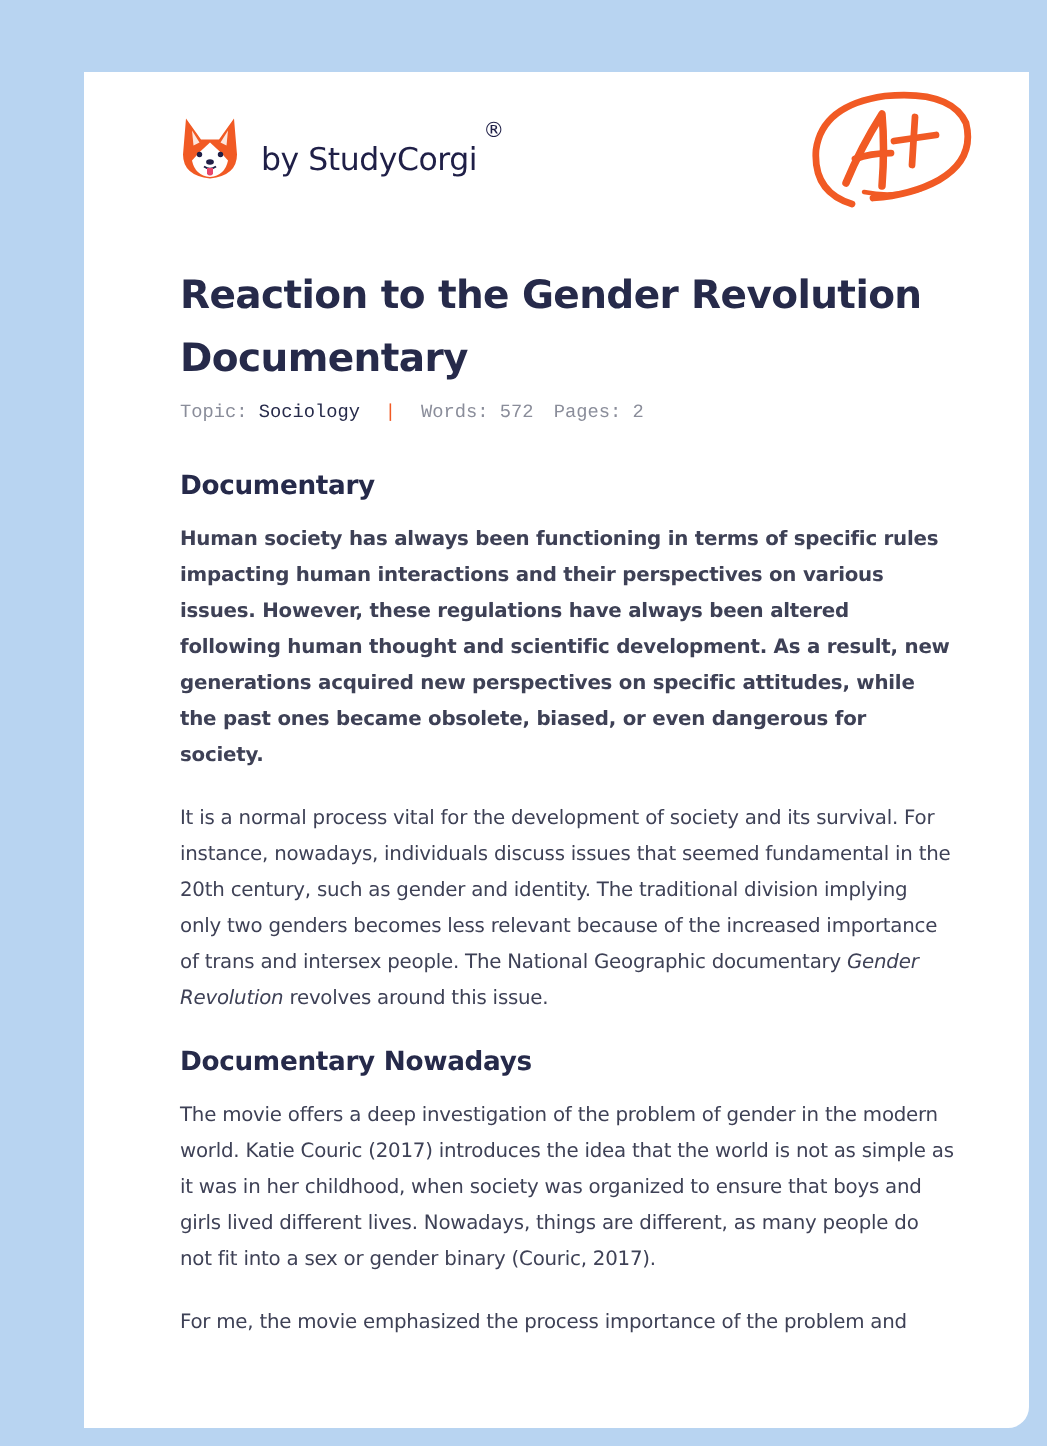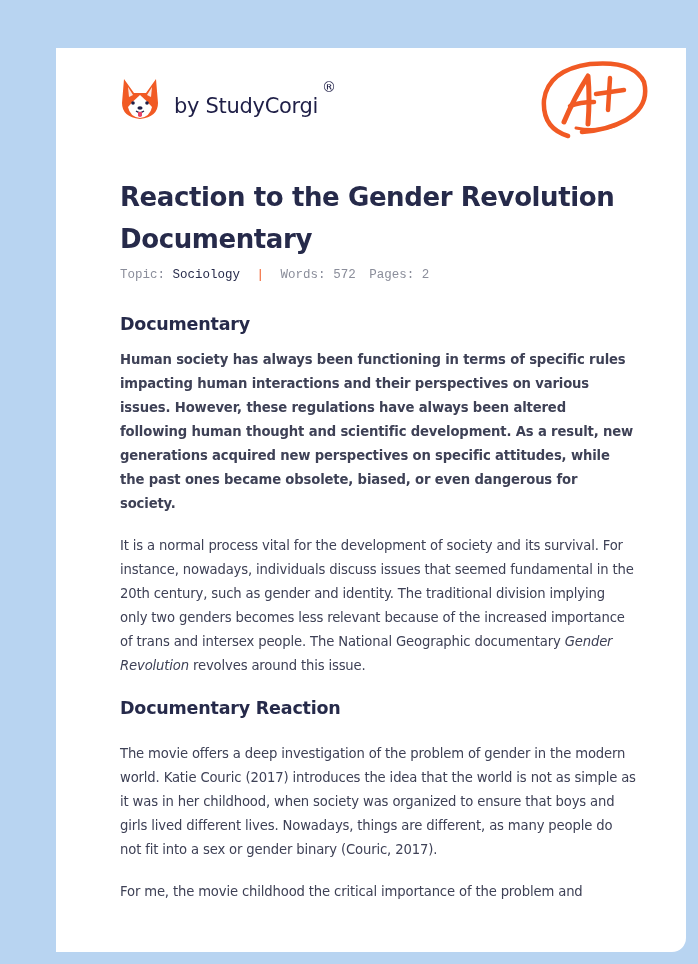--- a/index.html
+++ b/index.html
@@ -105,21 +105,21 @@
       font-family: "DejaVu Sans", sans-serif;
       font-size: 13.2px;
       line-height: 24px;
       color: #3e4156;
       letter-spacing: -0.15px;
     }
     .h-intro { margin-top: 0; }
     .p1 { margin-top: 10px; font-weight: bold; }
     .p2 { margin-top: 18px; }
     .h-analysis { margin-top: 16px; }
-    .p3 { margin-top: 20px; }
+    .p3 { margin-top: 10px; }
     .p4 { margin-top: 18px; }
   </style>
 </head>
 <body>
 
 <div class="card">
 
   <div class="header">
     <svg class="corgi" viewBox="0 0 40 44">
       <path d="M4 2 L14 16 L26 16 L36 2 L38 26 Q38 40 20 42 Q2 40 2 26 Z" fill="#f15a24"></path>
@@ -155,18 +155,18 @@
     <span>572</span>
     <span class="gap">Pages:</span>
     <span>2</span>
   </div>
 
   <div class="content">
     <h2 class="h-intro">Documentary</h2>
     <p class="p1">Human society has always been functioning in terms of specific rules impacting human interactions and their perspectives on various issues. However, these regulations have always been altered following human thought and scientific development. As a result, new generations acquired new perspectives on specific attitudes, while the past ones became obsolete, biased, or even dangerous for society.</p>
     <p class="p2"><span>It is a normal process vital for the development of society and its survival. For instance, nowadays, individuals discuss issues that seemed fundamental in the 20th century, such as gender and identity. The traditional division implying only two genders becomes less relevant because of the increased importance of trans and intersex people. The National Geographic documentary </span><em>Gender Revolution</em><span> revolves around this issue.</span></p>
 
-    <h2 class="h-analysis">Documentary Reaction</h2>
+    <h2 class="h-analysis">Documentary Nowadays</h2>
     <p class="p3">The movie offers a deep investigation of the problem of gender in the modern world. Katie Couric (2017) introduces the idea that the world is not as simple as it was in her childhood, when society was organized to ensure that boys and girls lived different lives. Nowadays, things are different, as many people do not fit into a sex or gender binary (Couric, 2017).</p>
-    <p class="p4">For me, the movie childhood the critical importance of the problem and</p>
+    <p class="p4">For me, the movie emphasized the process importance of the problem and</p>
   </div>
 
 </div>
 
 </body></html>

